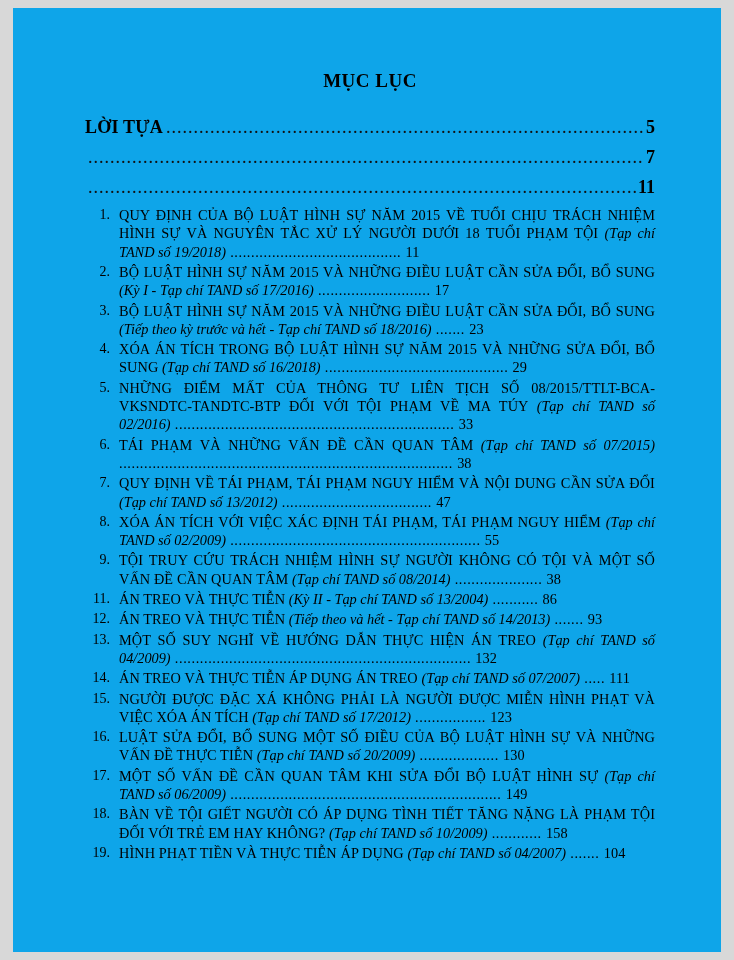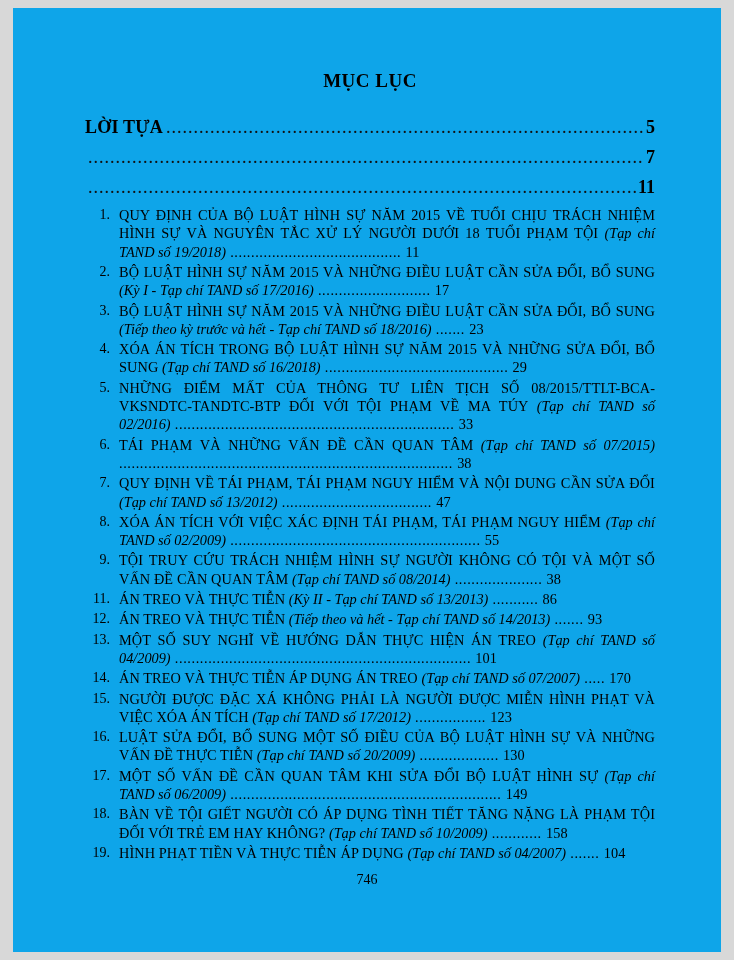--- a/index.html
+++ b/index.html
@@ -172,36 +172,36 @@
     </div>
 
     <div class="item">
       <div class="num">9.</div>
       <div class="body"><span>TỘI TRUY CỨU TRÁCH NHIỆM HÌNH SỰ NGƯỜI KHÔNG CÓ TỘI VÀ MỘT SỐ VẤN ĐỀ CẦN QUAN TÂM </span><span class="src">(Tạp chí TAND số 08/2014)</span><span class="leader"> ..................... </span><span class="pnum">38</span></div>
     </div>
 
 
     <div class="item">
       <div class="num">11.</div>
-      <div class="body"><span>ÁN TREO VÀ THỰC TIỄN </span><span class="src">(Kỳ II - Tạp chí TAND số 13/2013)</span><span class="leader"> ........... </span><span class="pnum">86</span></div>
+      <div class="body"><span>ÁN TREO VÀ THỰC TIỄN </span><span class="src">(Kỳ II - Tạp chí TAND số 13/2004)</span><span class="leader"> ........... </span><span class="pnum">86</span></div>
     </div>
 
     <div class="item">
       <div class="num">12.</div>
       <div class="body"><span>ÁN TREO VÀ THỰC TIỄN </span><span class="src">(Tiếp theo và hết - Tạp chí TAND số 14/2013)</span><span class="leader"> ....... </span><span class="pnum">93</span></div>
     </div>
 
     <div class="item">
       <div class="num">13.</div>
-      <div class="body"><span>MỘT SỐ SUY NGHĨ VỀ HƯỚNG DẪN THỰC HIỆN ÁN TREO </span><span class="src">(Tạp chí TAND số 04/2009)</span><span class="leader"> ....................................................................... </span><span class="pnum">101</span></div>
+      <div class="body"><span>MỘT SỐ SUY NGHĨ VỀ HƯỚNG DẪN THỰC HIỆN ÁN TREO </span><span class="src">(Tạp chí TAND số 04/2009)</span><span class="leader"> ....................................................................... </span><span class="pnum">132</span></div>
     </div>
 
     <div class="item">
       <div class="num">14.</div>
-      <div class="body"><span>ÁN TREO VÀ THỰC TIỄN ÁP DỤNG ÁN TREO </span><span class="src">(Tạp chí TAND số 07/2007)</span><span class="leader"> ..... </span><span class="pnum">170</span></div>
+      <div class="body"><span>ÁN TREO VÀ THỰC TIỄN ÁP DỤNG ÁN TREO </span><span class="src">(Tạp chí TAND số 07/2007)</span><span class="leader"> ..... </span><span class="pnum">111</span></div>
     </div>
 
     <div class="item">
       <div class="num">15.</div>
       <div class="body"><span>NGƯỜI ĐƯỢC ĐẶC XÁ KHÔNG PHẢI LÀ NGƯỜI ĐƯỢC MIỄN HÌNH PHẠT VÀ VIỆC XÓA ÁN TÍCH </span><span class="src">(Tạp chí TAND số 17/2012)</span><span class="leader"> ................. </span><span class="pnum">123</span></div>
     </div>
 
     <div class="item">
       <div class="num">16.</div>
       <div class="body"><span>LUẬT SỬA ĐỔI, BỔ SUNG MỘT SỐ ĐIỀU CỦA BỘ LUẬT HÌNH SỰ VÀ NHỮNG VẤN ĐỀ THỰC TIỄN </span><span class="src">(Tạp chí TAND số 20/2009)</span><span class="leader"> ................... </span><span class="pnum">130</span></div>
@@ -218,14 +218,13 @@
     </div>
 
     <div class="item">
       <div class="num">19.</div>
       <div class="body"><span>HÌNH PHẠT TIỀN VÀ THỰC TIỄN ÁP DỤNG </span><span class="src">(Tạp chí TAND số 04/2007)</span><span class="leader"> ....... </span><span class="pnum">104</span></div>
     </div>
 
 
   </div>
 
-  <div class="folio">746</div>
 </div>
 
 </body></html>

